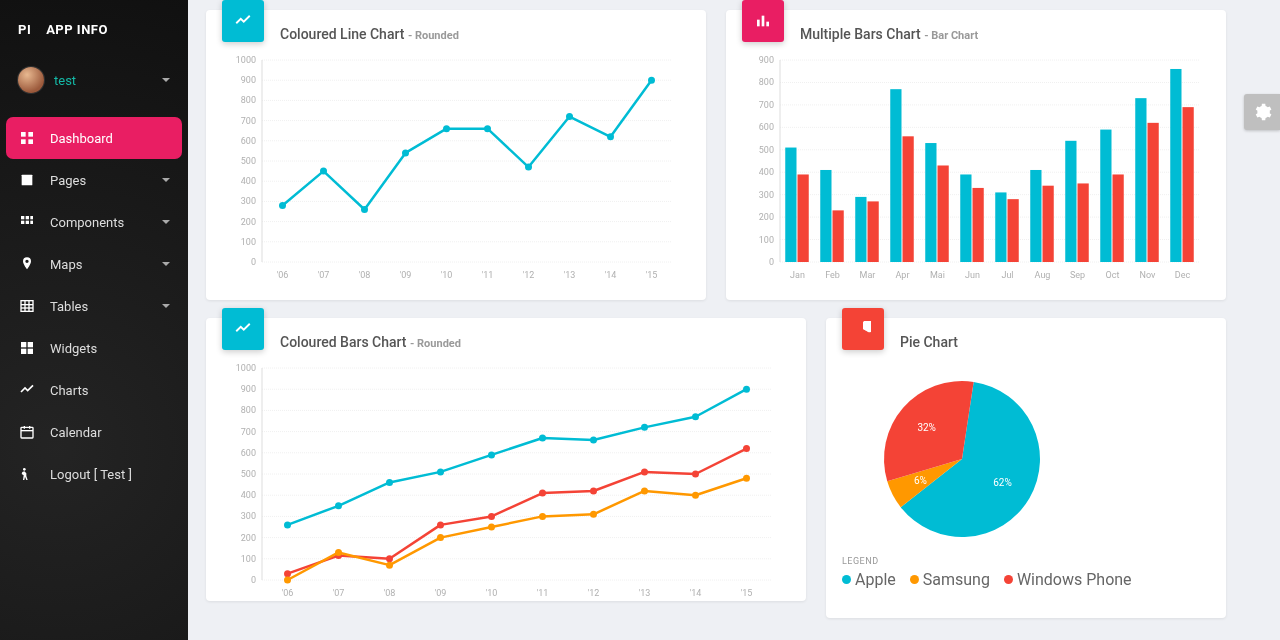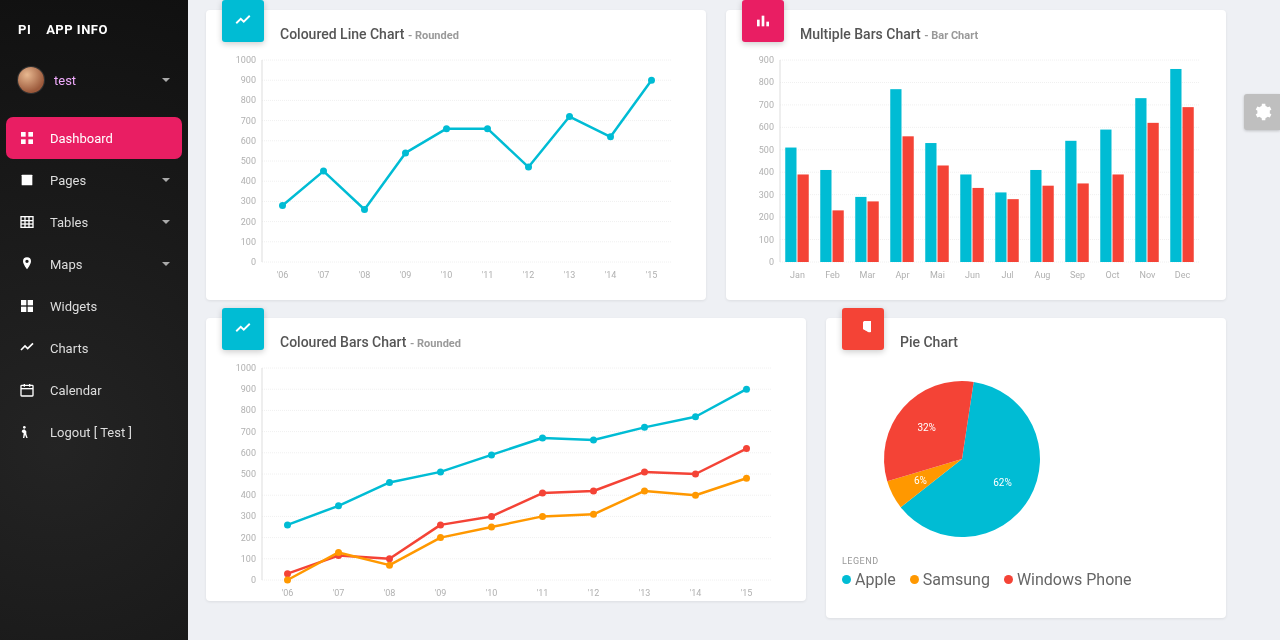--- a/index.html
+++ b/index.html
@@ -2,21 +2,21 @@
 <html><head>
 <meta charset="utf-8">
 <style>
 * { margin: 0; padding: 0; box-sizing: border-box; font-family: -apple-system, BlinkMacSystemFont, "Segoe UI", Roboto, sans-serif; }
 body { background: #eef0f4; overflow: hidden; }
 .app { display: flex; height: 640px; width: 1280px; }
 .sidebar { width: 188px; background: #1a1a1a; color: #fff; position: relative; overflow: hidden; }
 .sidebar::before { content: ""; position: absolute; inset: 0; background: radial-gradient(circle at 30% 70%, #2a2a2a 0%, #0a0a0a 100%); opacity: 0.6; z-index: 0; }
 .sidebar > * { position: relative; z-index: 1; }
 .brand { font-size: 13px; font-weight: 700; letter-spacing: 0.5px; padding: 22px 18px; color: #fff; }
-.user-row { display: flex; align-items: center; padding: 8px 18px 18px; color: #f0abfc; font-size: 13px; cursor: pointer; }
+.user-row { display: flex; align-items: center; padding: 8px 18px 18px; color: #14b8a6; font-size: 13px; cursor: pointer; }
 .avatar { width: 26px; height: 26px; border-radius: 50%; background: radial-gradient(circle at 35% 30%, #e8b890, #9c5a3c 70%); margin-right: 10px; box-shadow: 0 0 0 1px #333; }
 .user-name { flex: 1; }
 .caret { width: 0; height: 0; border-left: 4px solid transparent; border-right: 4px solid transparent; border-top: 4px solid #aaa; }
 .nav { list-style: none; margin-top: 6px; }
 .nav li { display: flex; align-items: center; padding: 12px 18px; font-size: 13px; color: #ddd; cursor: pointer; }
 .nav li.active { background: #e91e63; color: #fff; border-radius: 7px; margin: 0 6px; padding: 12px 12px; }
 .nav li .nicon { width: 18px; height: 18px; margin-right: 14px; display: inline-flex; align-items: center; justify-content: center; color: #fff; }
 .nav li .label { flex: 1; }
 .content { flex: 1; padding: 10px 18px; overflow: hidden; position: relative; }
 .row { display: flex; gap: 20px; margin-bottom: 18px; }
@@ -69,38 +69,52 @@
           <span class="nicon">
             <svg width="16" height="16" viewBox="0 0 24 24" fill="currentColor">
               <rect x="4" y="4" width="16" height="16" rx="1"></rect>
             </svg>
           </span>
           <span class="label">Pages</span>
           <span class="caret"></span>
         </li>
         <li>
           <span class="nicon">
+            <svg width="16" height="16" viewBox="0 0 24 24" fill="currentColor">
+              <rect x="3" y="3" width="5" height="5"></rect>
+              <rect x="10" y="3" width="5" height="5"></rect>
+              <rect x="17" y="3" width="4" height="5"></rect>
+              <rect x="3" y="10" width="5" height="5"></rect>
+              <rect x="10" y="10" width="5" height="5"></rect>
+              <rect x="17" y="10" width="4" height="5"></rect>
+            </svg>
+          </span>
+          <span class="label">Components</span>
+          <span class="caret"></span>
+        </li>
+        <li>
+          <span class="nicon">
+            <svg width="16" height="16" viewBox="0 0 24 24" fill="currentColor">
+              <path d="M12 2a6 6 0 0 0-6 6c0 4.5 6 12 6 12s6-7.5 6-12a6 6 0 0 0-6-6zm0 8.5a2.5 2.5 0 1 1 0-5 2.5 2.5 0 0 1 0 5z"></path>
+            </svg>
+          </span>
+          <span class="label">Maps</span>
+          <span class="caret"></span>
+        </li>
+        <li>
+          <span class="nicon">
             <svg width="16" height="16" viewBox="0 0 24 24" fill="none" stroke="currentColor" stroke-width="2">
               <rect x="3" y="4" width="18" height="16"></rect>
               <line x1="3" y1="10" x2="21" y2="10"></line>
               <line x1="3" y1="15" x2="21" y2="15"></line>
               <line x1="9" y1="4" x2="9" y2="20"></line>
               <line x1="15" y1="4" x2="15" y2="20"></line>
             </svg>
           </span>
           <span class="label">Tables</span>
-          <span class="caret"></span>
-        </li>
-        <li>
-          <span class="nicon">
-            <svg width="16" height="16" viewBox="0 0 24 24" fill="currentColor">
-              <path d="M12 2a6 6 0 0 0-6 6c0 4.5 6 12 6 12s6-7.5 6-12a6 6 0 0 0-6-6zm0 8.5a2.5 2.5 0 1 1 0-5 2.5 2.5 0 0 1 0 5z"></path>
-            </svg>
-          </span>
-          <span class="label">Maps</span>
           <span class="caret"></span>
         </li>
         <li>
           <span class="nicon">
             <svg width="16" height="16" viewBox="0 0 24 24" fill="currentColor">
               <rect x="3" y="3" width="8" height="8"></rect>
               <rect x="13" y="3" width="8" height="8"></rect>
               <rect x="3" y="13" width="8" height="8"></rect>
               <rect x="13" y="13" width="8" height="8"></rect>
             </svg>

